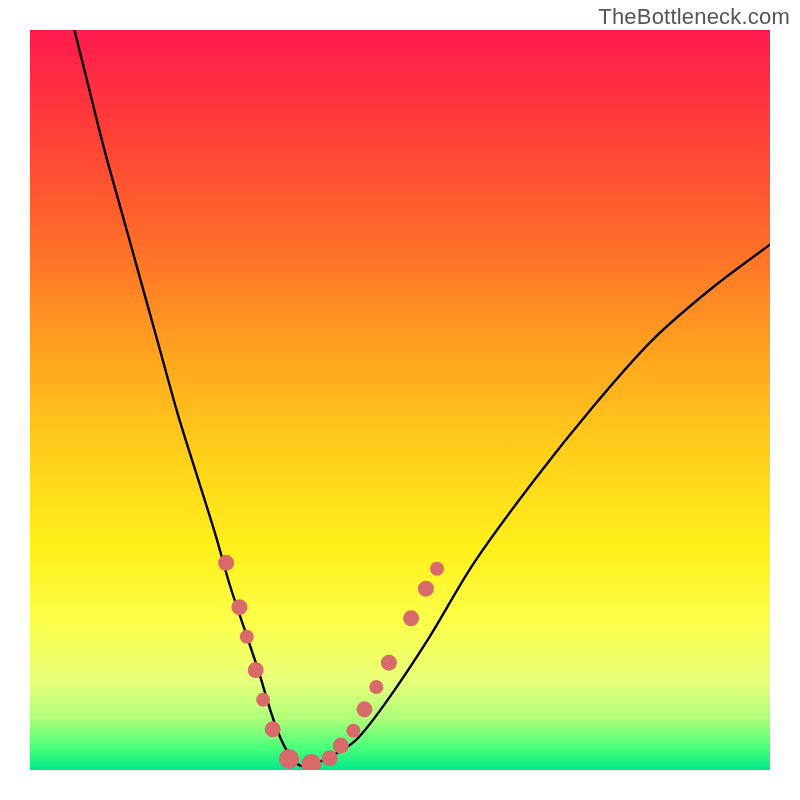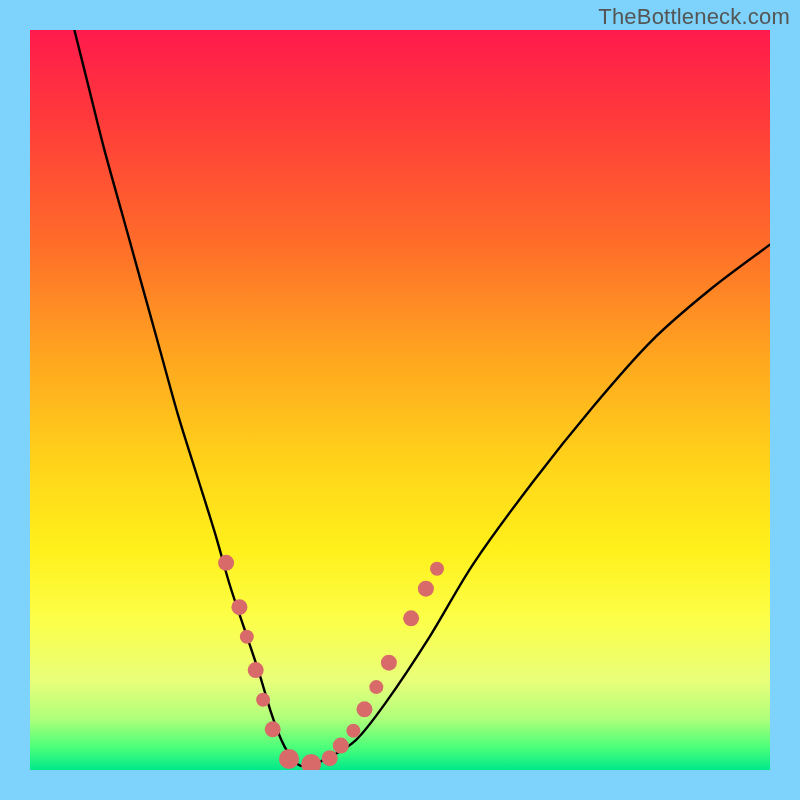--- a/index.html
+++ b/index.html
@@ -9,21 +9,21 @@
     height: 800px;
     background: #000;
     overflow: hidden;
   }
   .frame {
     position: absolute;
     left: 0;
     top: 0;
     width: 800px;
     height: 800px;
-    background: #7dd3fc;
+    background: #ffffff;
   }
   .plot {
     position: absolute;
     left: 30px;
     top: 30px;
     width: 740px;
     height: 740px;
     background: linear-gradient(to bottom,
       #ff1a4d 0%,
       #ff3a3a 12%,

